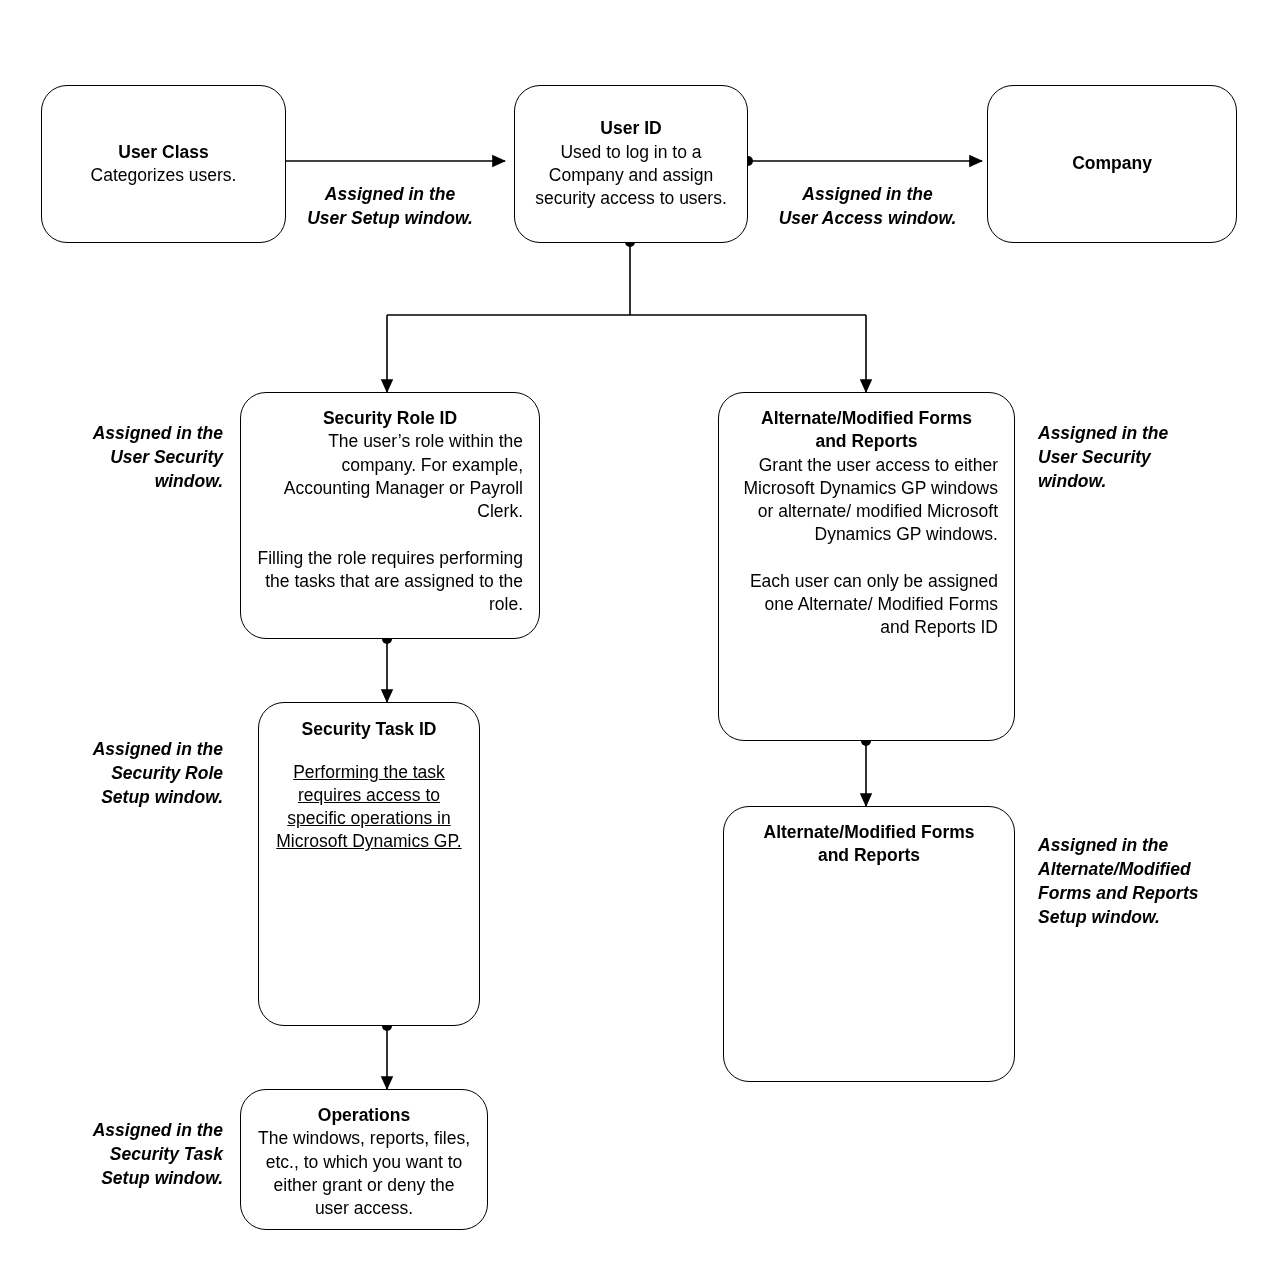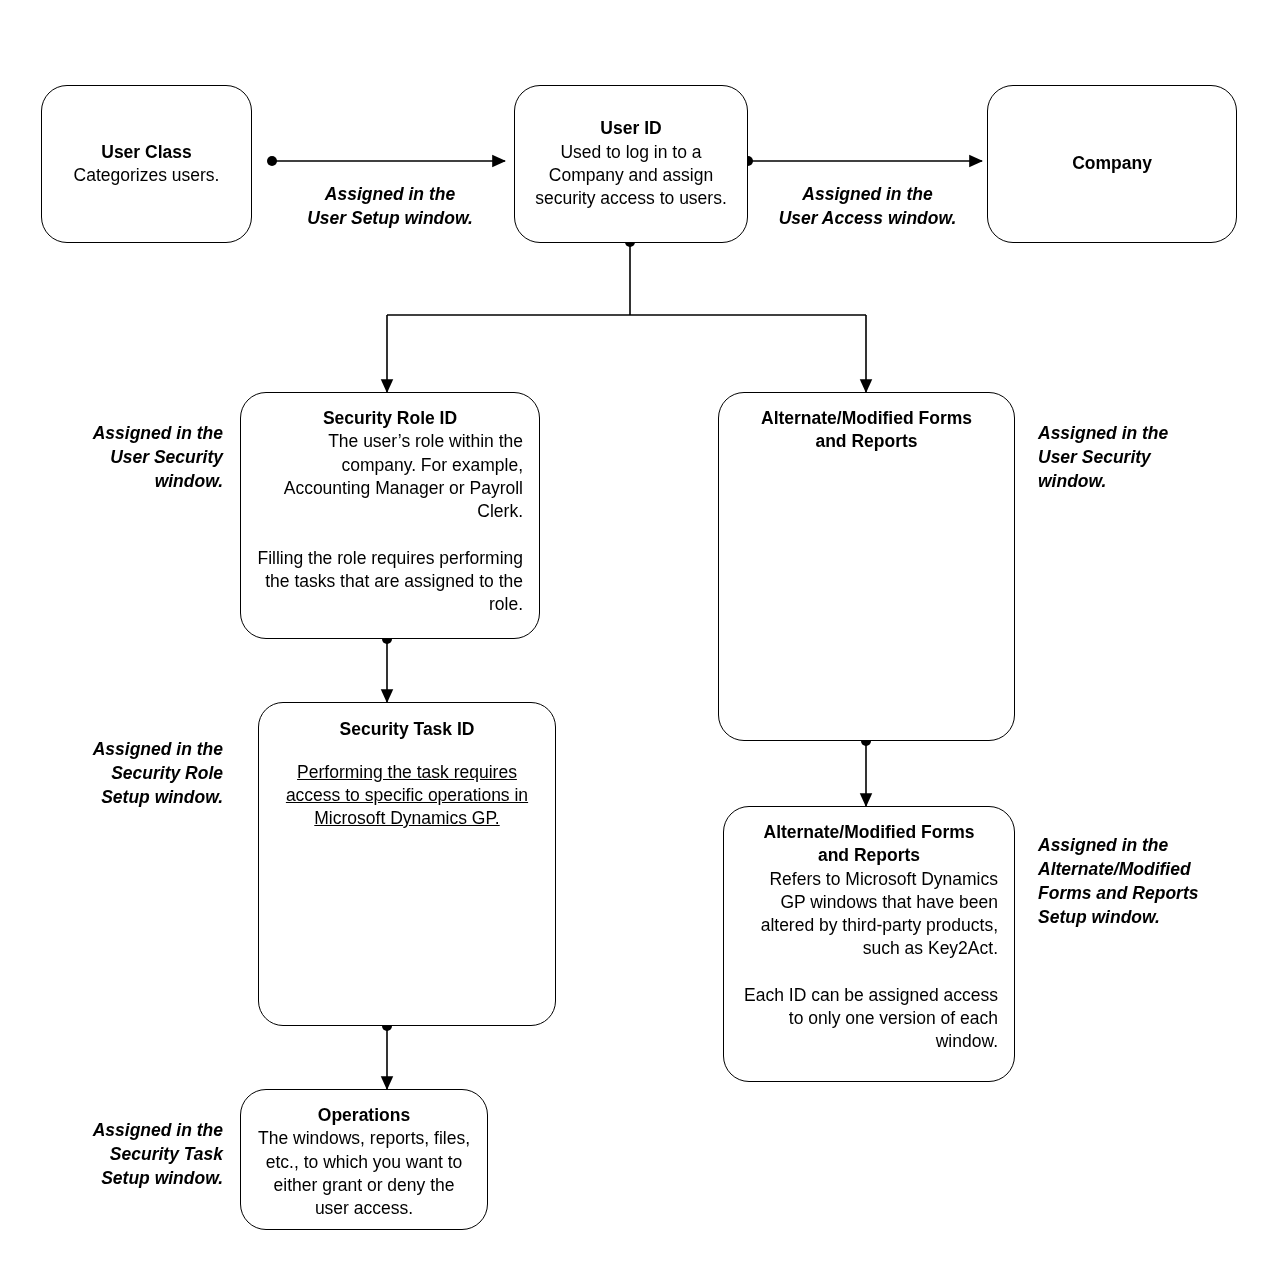--- a/index.html
+++ b/index.html
@@ -113,21 +113,21 @@
       <circle cx="387" cy="1026" r="5" fill="#000"></circle>
       <line x1="387" y1="1026" x2="387" y2="1089" stroke="#000" stroke-width="1.6" marker-end="url(#arrowhead)"></line>
     </g>
 
     <g>
       <circle cx="866" cy="741" r="5" fill="#000"></circle>
       <line x1="866" y1="741" x2="866" y2="806" stroke="#000" stroke-width="1.6" marker-end="url(#arrowhead)"></line>
     </g>
   </svg>
 
-  <div class="node" style="left:41px; top:85px; width:211px; height:158px;border-radius:26px;">
+  <div class="node" style="left:41px; top:85px; width:245px; height:158px;border-radius:26px;">
     <span class="title">User Class</span>
     <span class="body">Categorizes users.</span>
   </div>
 
   <div class="node" style="left:514px; top:85px; width:234px; height:158px;">
     <span class="title">User ID</span>
     <span class="body">Used to log in to a
 Company and assign
 security access to users.</span>
   </div>
@@ -139,33 +139,33 @@
   <div class="node left-body pad topalign" style="left:240px; top:392px; width:300px; height:247px; padding-top:14px;">
     <span class="title">Security Role ID</span>
     <span class="body">The user’s role within the company. For example, Accounting Manager or Payroll Clerk.
 
 Filling the role requires performing the tasks that are assigned to the role.</span>
   </div>
 
   <div class="node left-body pad topalign" style="left:718px; top:392px; width:297px; height:349px; padding-top:14px;">
     <span class="title" style="white-space:pre-line;">Alternate/Modified Forms
 and Reports</span>
+    <span class="body">Grant the user access to either Microsoft Dynamics GP windows or alternate/ modified Microsoft Dynamics GP windows.
+
+Each user can only be assigned one Alternate/ Modified Forms and Reports ID</span>
   </div>
 
-  <div class="node left-body pad topalign" style="left:258px; top:702px; width:298px; height:324px; padding-top:15px;border-radius:25px;">
+  <div class="node left-body pad topalign" style="left:258px; top:702px; width:222px; height:324px; padding-top:15px;">
     <span class="title">Security Task ID</span>
     <span class="body" style="text-align:center; margin-top:1.1em;text-decoration:underline;">Performing the task requires access to specific operations in Microsoft Dynamics GP.</span>
   </div>
 
   <div class="node left-body pad topalign" style="left:723px; top:806px; width:292px; height:276px; padding-top:14px;">
     <span class="title" style="white-space:pre-line;">Alternate/Modified Forms
 and Reports</span>
-    <span class="body">Refers to Microsoft Dynamics GP windows that have been altered by third-party products, such as Key2Act.
-
-Each ID can be assigned access to only one version of each window.</span>
   </div>
 
   <div class="node pad topalign" style="left:240px; top:1089px; width:248px; height:141px; padding-top:14px;">
     <span class="title">Operations</span>
     <span class="body">The windows, reports, files, etc., to which you want to either grant or deny the user access.</span>
   </div>
 
   <div class="note center" style="left:300px; top:182px; width:180px;">Assigned in the
 User Setup window.</div>
 

